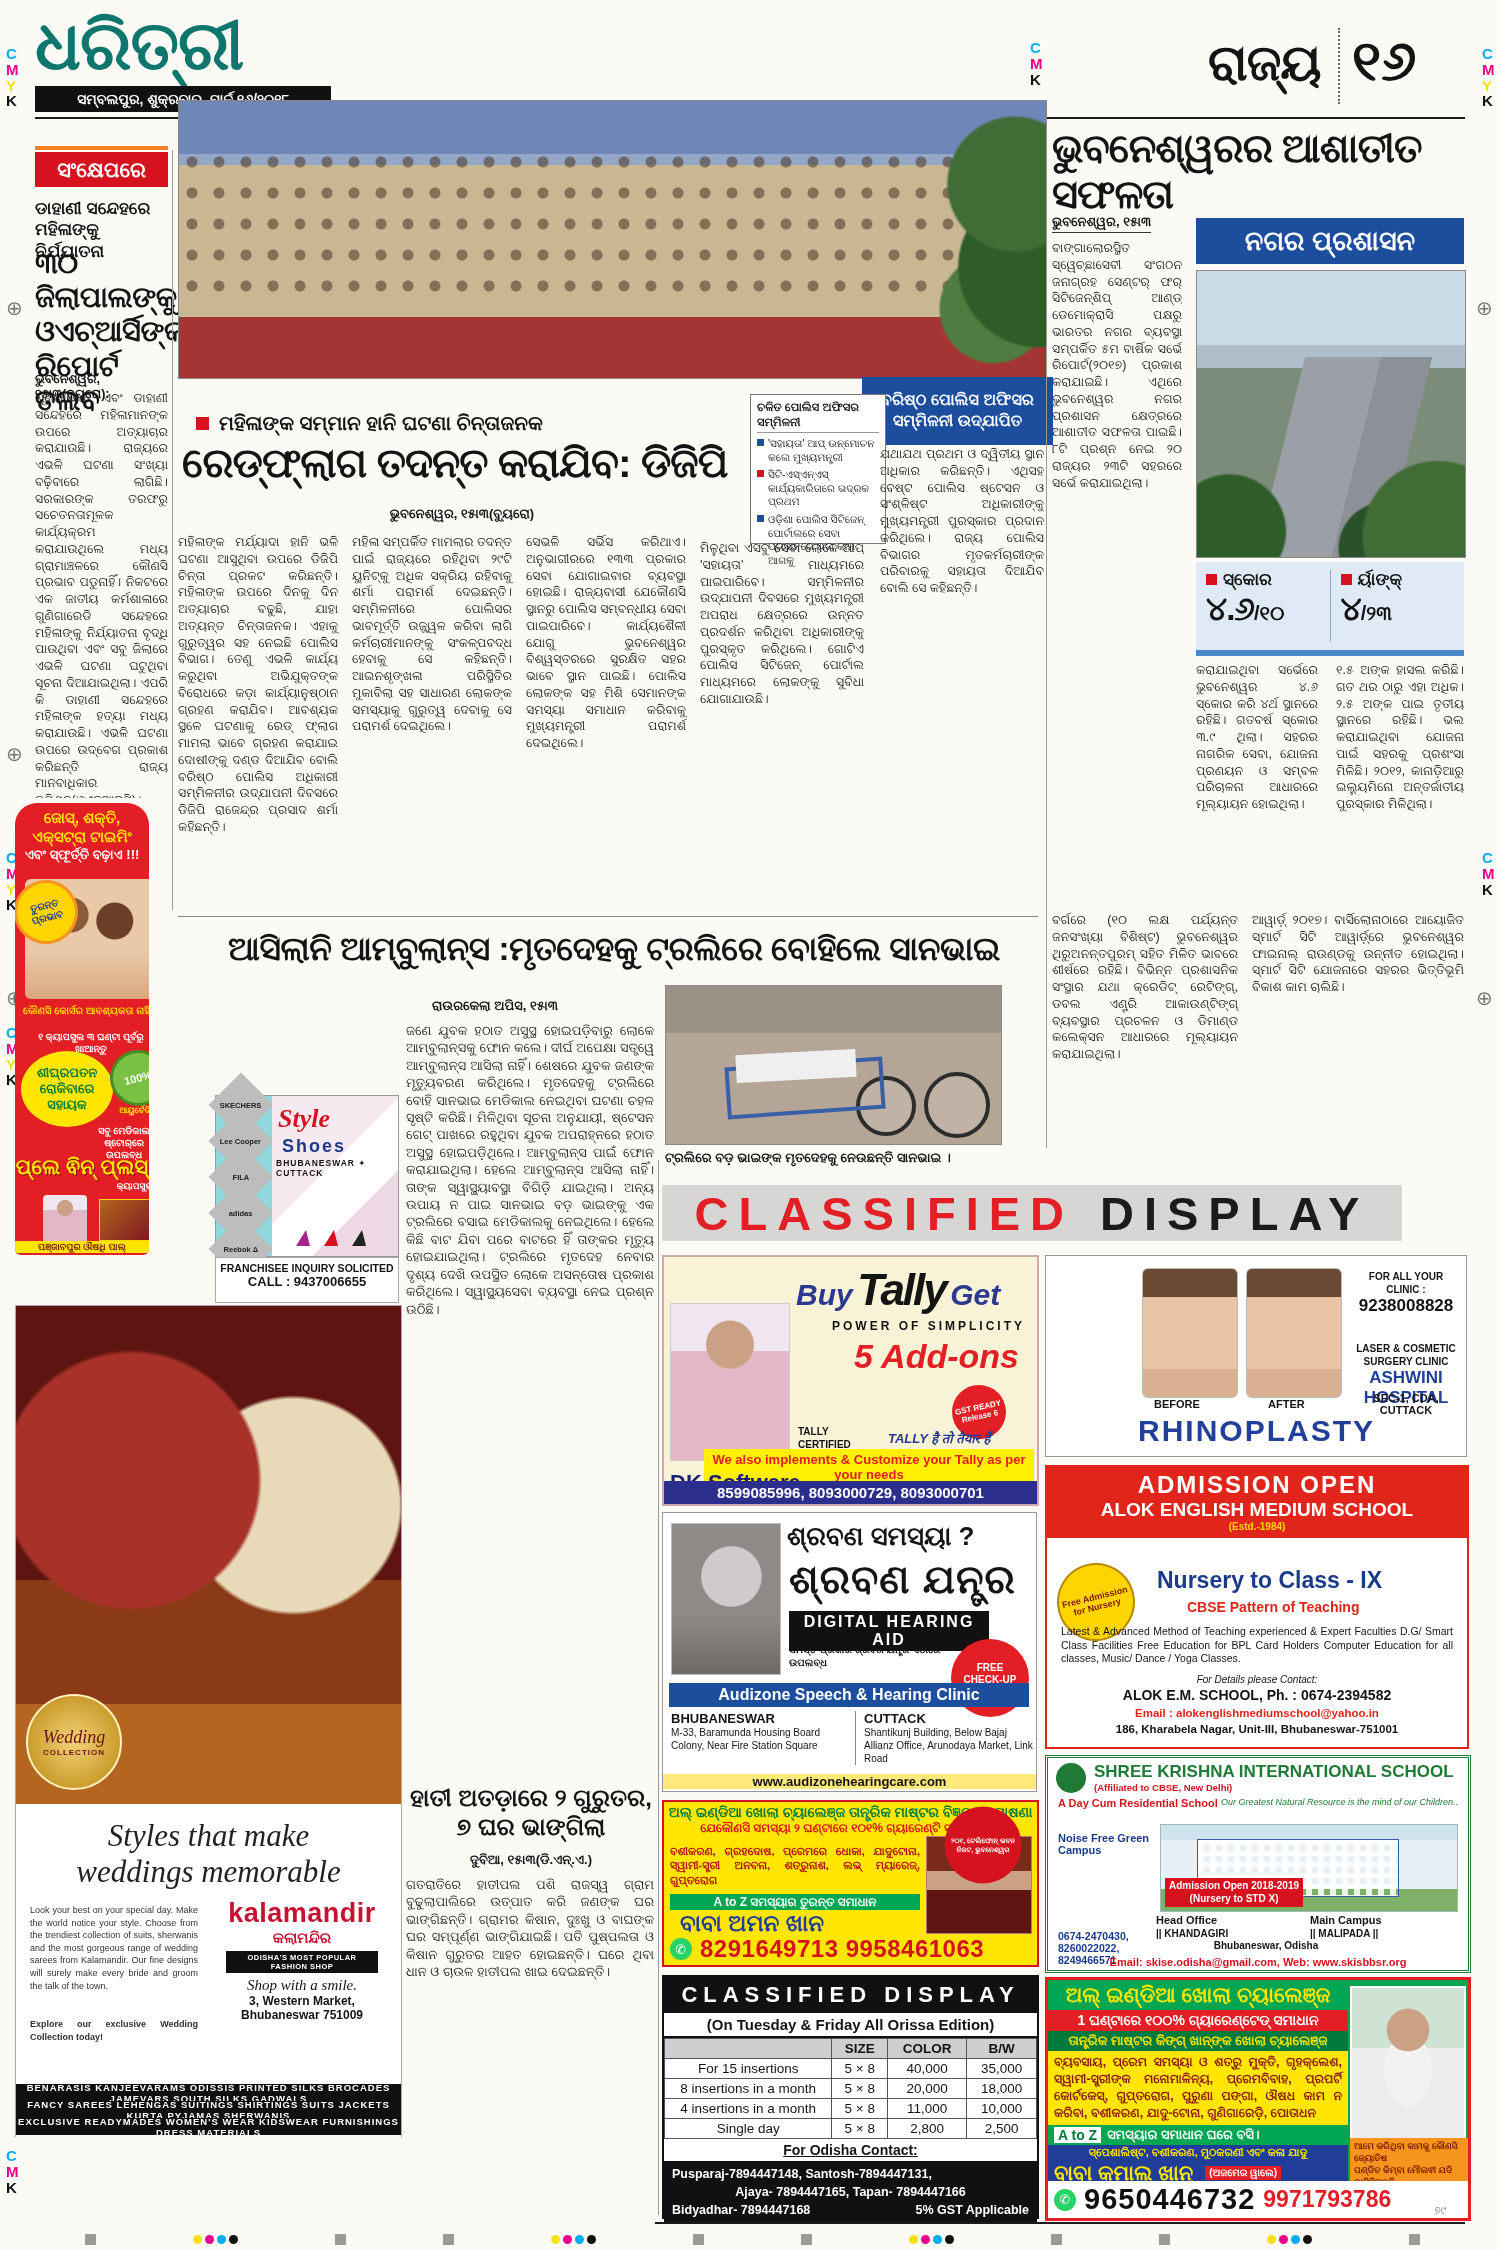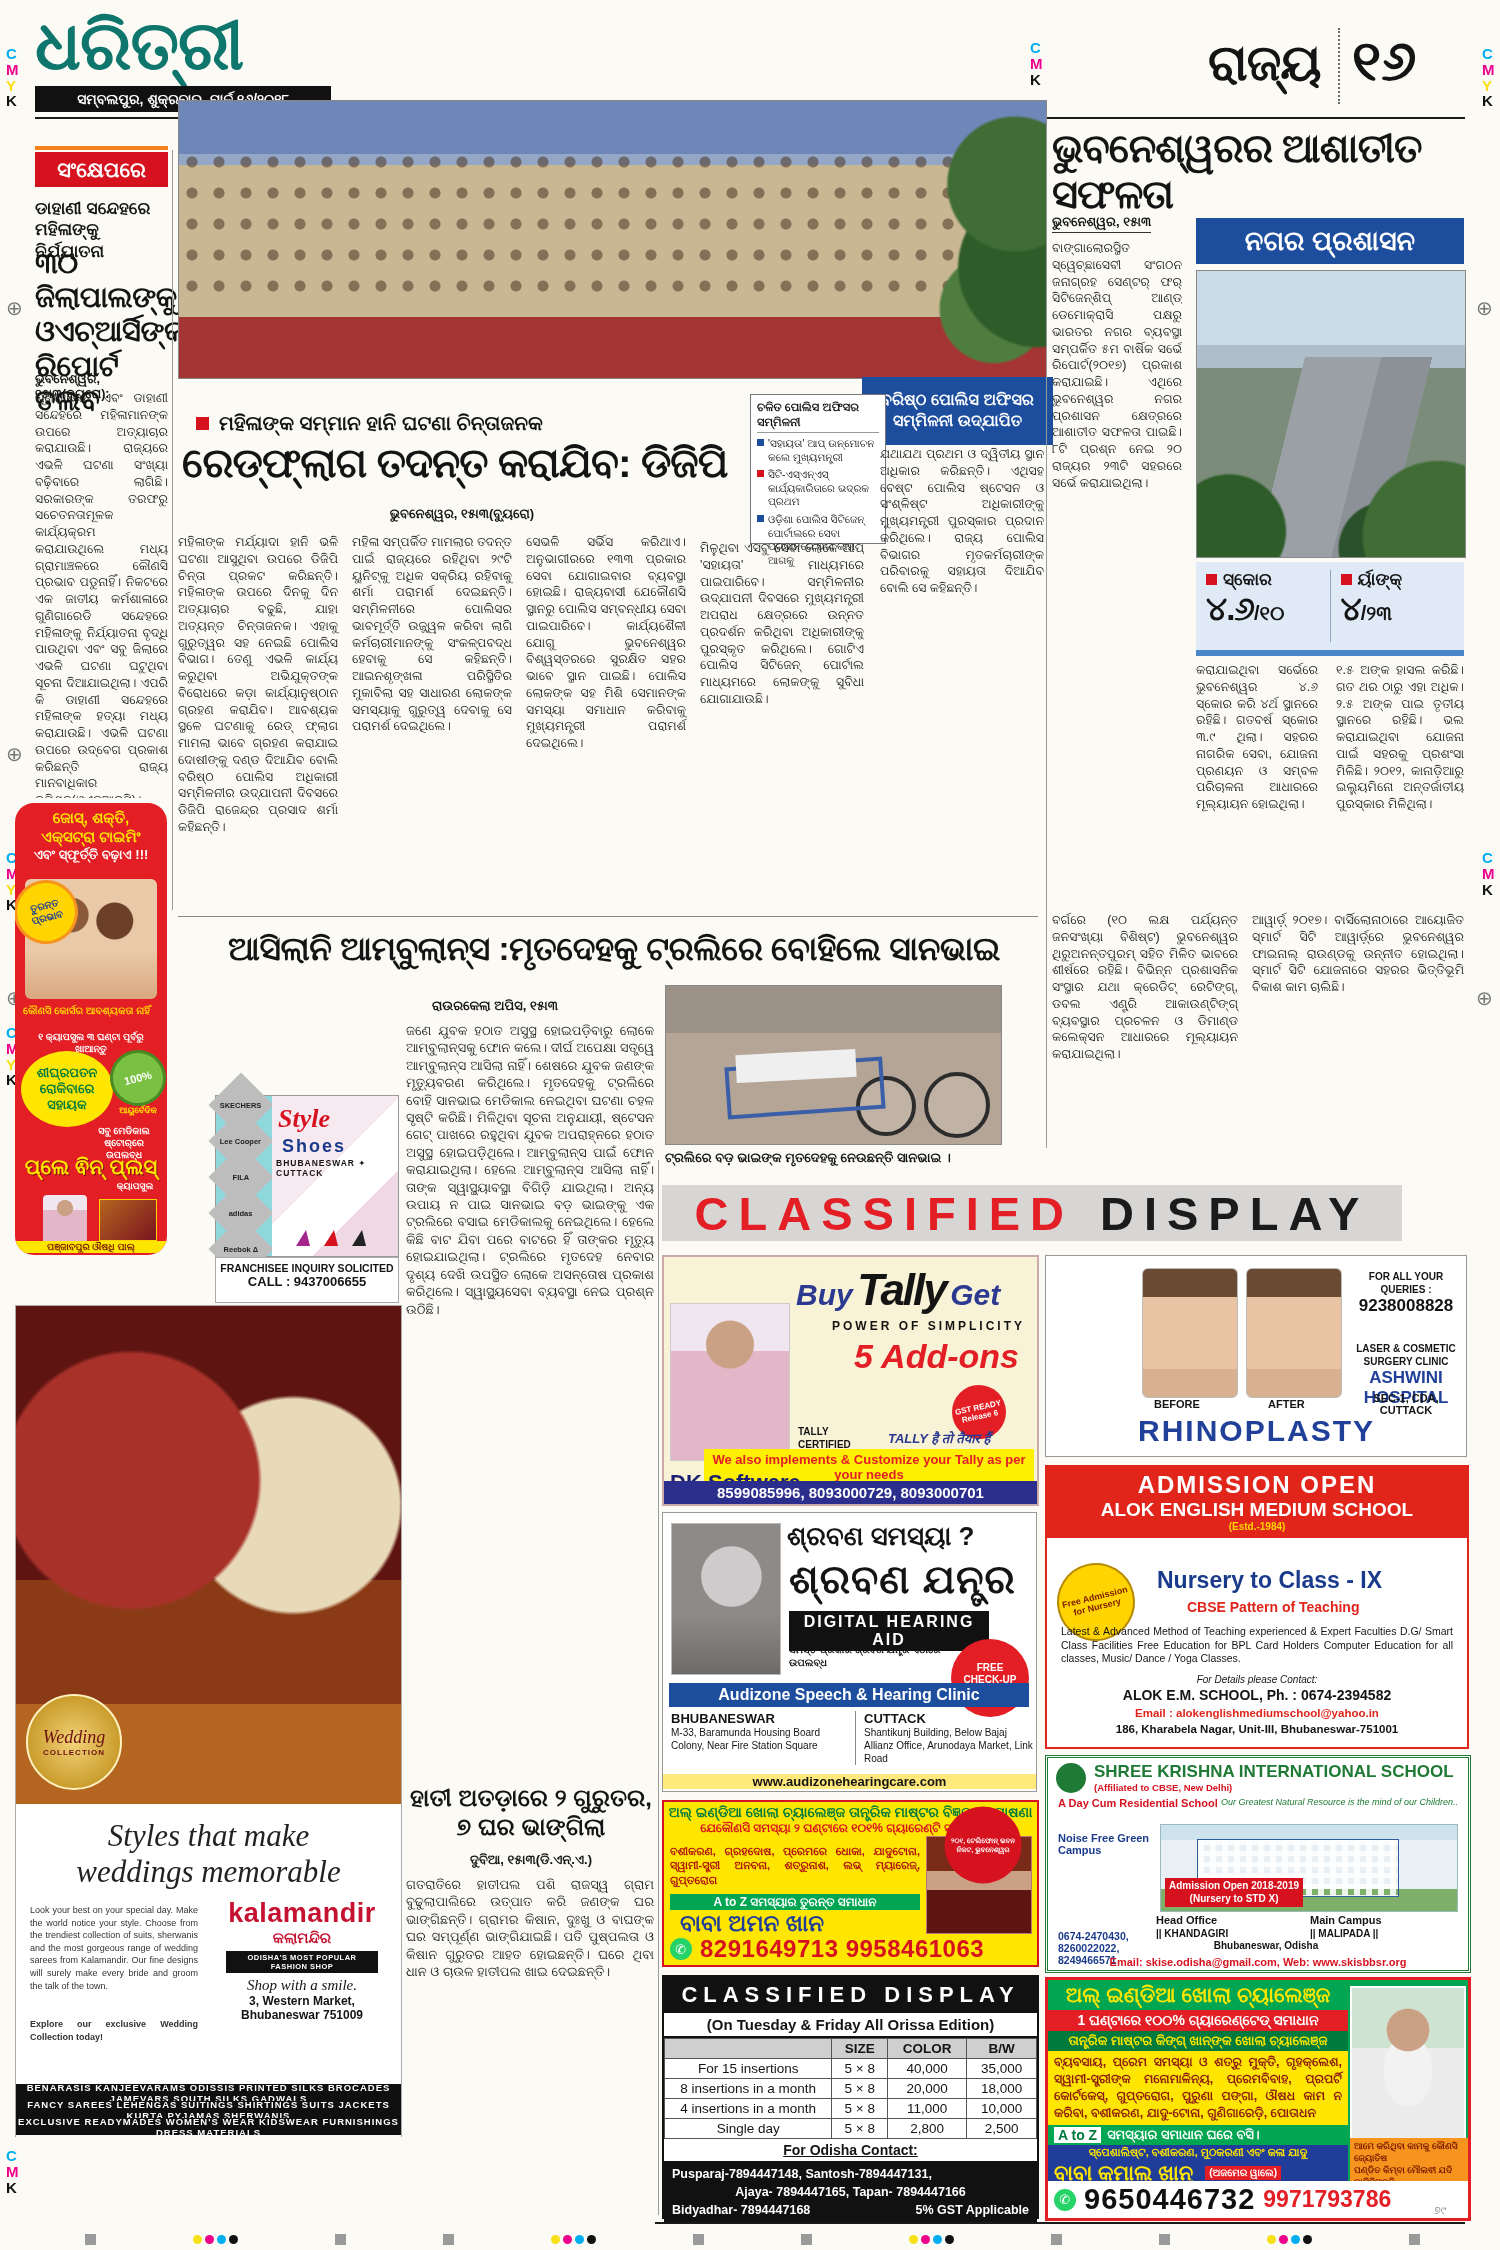--- a/index.html
+++ b/index.html
@@ -346,21 +346,21 @@
     </div>
     <div class="abs phones" style="left:0;bottom:0;width:100%;">8599085996, 8093000729, 8093000701</div>
   </div>
 
   <div class="abs ad" style="left:1045px;top:1255px;width:420px;height:200px;">
     <div class="abs face" style="left:96px;top:12px;width:94px;height:128px;"></div>
     <div class="abs face" style="left:200px;top:12px;width:94px;height:128px;"></div>
     <div class="abs b" style="left:108px;top:142px;font-size:11px;">BEFORE</div>
     <div class="abs b" style="left:222px;top:142px;font-size:11px;">AFTER</div>
     <div class="abs rh-title" style="left:92px;top:158px;">RHINOPLASTY</div>
-    <div class="abs small-txt b ctr" style="left:308px;top:14px;width:104px;">FOR ALL YOUR QUERIES :</div>
+    <div class="abs small-txt b ctr" style="left:308px;top:14px;width:104px;">FOR ALL YOUR CLINIC :</div>
     <div class="abs b ctr" style="left:308px;top:40px;width:104px;font-size:17px;">9238008828</div>
     <div class="abs small-txt b ctr" style="left:304px;top:86px;width:112px;">LASER &amp; COSMETIC SURGERY CLINIC</div>
     <div class="abs b ctr" style="left:304px;top:112px;width:112px;font-size:17px;color:#20409a;">ASHWINI HOSPITAL</div>
     <div class="abs b ctr" style="left:304px;top:136px;width:112px;font-size:11px;">SEC-1, CDA, CUTTACK</div>
   </div>
 
   <div class="abs ad" style="left:662px;top:1512px;width:373px;height:278px;">
     <div class="abs aud-q" style="left:124px;top:8px;">ଶ୍ରବଣ ସମସ୍ୟା ?</div>
     <div class="abs ph-oldman" style="left:8px;top:10px;width:108px;height:150px;border:1px solid #bbb;"></div>
     <div class="abs aud-dev" style="left:126px;top:44px;">ଶ୍ରବଣ ଯନ୍ତ୍ର</div>
@@ -514,21 +514,21 @@
       <div>ପଣ୍ଡିତ କିମ୍ବା ମୌଲଵୀ ଯଦି କାଟିଦିଅନ୍ତି</div>
       <div>ତେବେ ତାଙ୍କୁ ଦାବି ମୁତାବକ ପୁରସ୍କାର</div>
     </div>
     <div class="abs jm-phones" style="left:0;bottom:0;width:100%;">
       <span class="wa">✆</span>
       <span class="jm-p1">9650446732</span>
       <span class="jm-p2">9971793786</span>
     </div>
   </div>
 
-  <div class="abs playwin" style="left:15px;top:803px;width:152px;height:452px;border-radius:19px;">
+  <div class="abs playwin" style="left:15px;top:803px;width:134px;height:452px;">
     <div class="pw-l1" style="margin-top:6px;">ଜୋସ୍, ଶକ୍ତି,</div>
     <div class="pw-l1">ଏକ୍ସଟ୍ରା ଟାଇମିଂ</div>
     <div class="pw-l3">ଏବଂ ସ୍ଫୂର୍ତ୍ତି ବଢ଼ାଏ !!!</div>
     <div class="abs ph-couple" style="left:10px;top:76px;width:132px;height:120px;border-radius:6px;"></div>
     <div class="abs burst" style="left:2px;top:80px;width:58px;height:58px;font-size:10px;">ତୁରନ୍ତ ପ୍ରଭାବ</div>
     <div class="abs" style="left:8px;top:202px;width:136px;color:#ffd400;font-size:10px;font-weight:bold;">କୌଣସି କୋର୍ସର ଆବଶ୍ୟକତା ନାହିଁ</div>
     <div class="abs ctr" style="left:8px;top:228px;width:136px;color:#fff;font-size:9.5px;font-weight:bold;">୧ କ୍ୟାପସୁଲ ୩ ଘଣ୍ଟା ପୂର୍ବରୁ ଖାଆନ୍ତୁ</div>
     <div class="abs pw-oval" style="left:6px;top:248px;width:92px;height:76px;">ଶୀଘ୍ରପତନ ରୋକିବାରେ ସହାୟକ</div>
     <div class="abs burst" style="left:98px;top:250px;width:50px;height:50px;background:#7ac143;color:#fff;box-shadow:0 0 0 3px #4a8a23;flex-direction:column;font-size:11px;">
       <span>100%</span>

